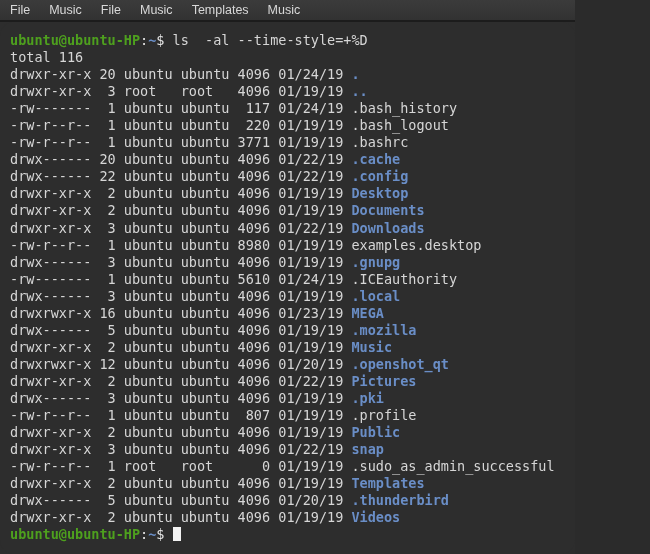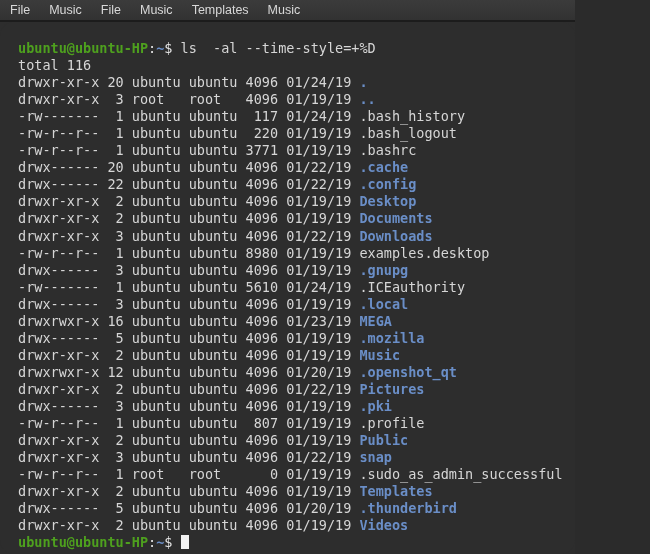--- a/index.html
+++ b/index.html
@@ -44,21 +44,21 @@
     white-space: nowrap;
     cursor: default;
     user-select: none;
   }
 
   
   #terminal {
     flex: 1 1 auto;
     background: #2d2d2d;
     overflow: hidden;
-    padding: 16px;
+    padding: 8px;
     position: relative;
     border-radius: 14px;
   }
   #screen {
     padding: 2px 0 0 2px;
     font-family: "DejaVu Sans Mono", "Liberation Mono", monospace;
     font-size: 13.5px;
     line-height: 17.05px;
     white-space: pre;
     color: #d6d6d6;

